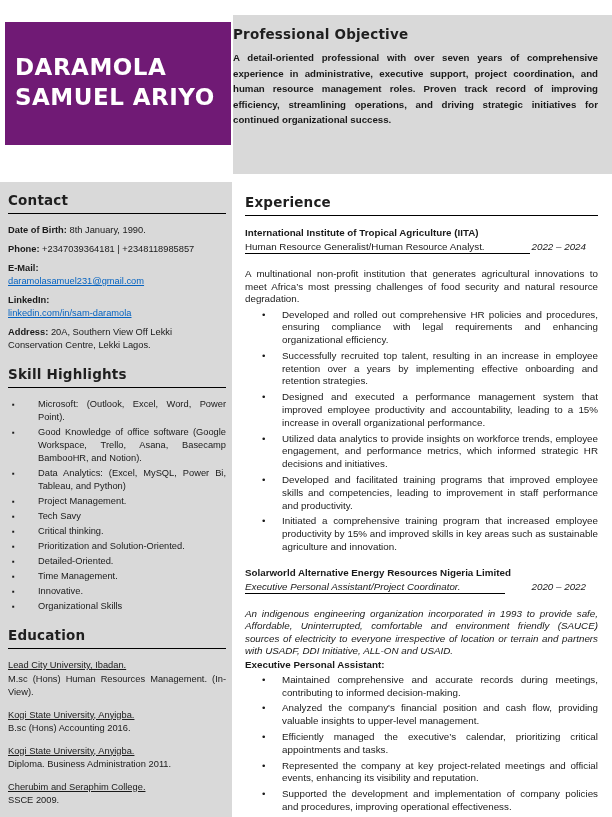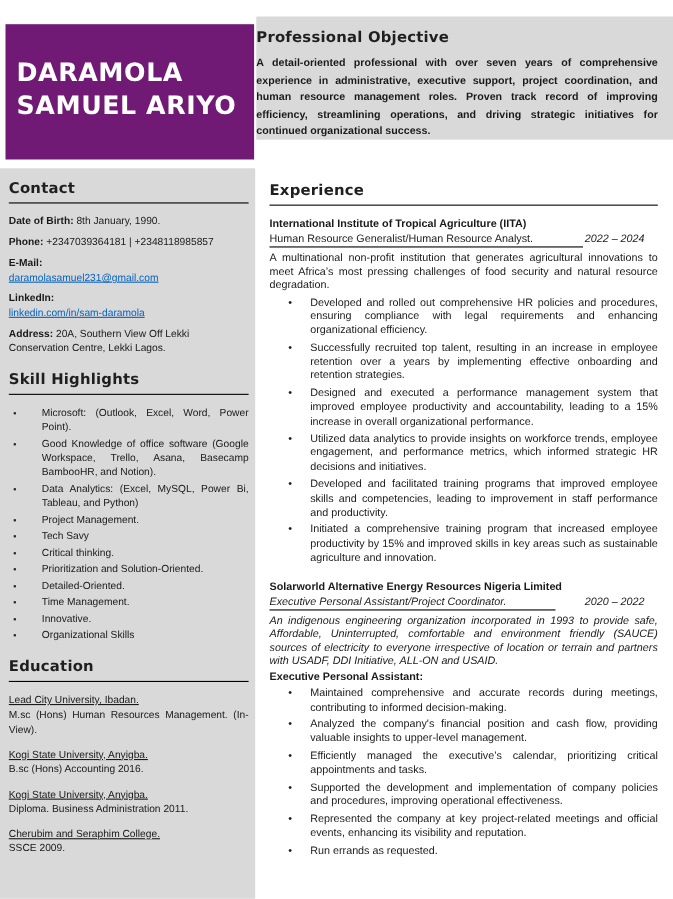--- a/index.html
+++ b/index.html
@@ -26,21 +26,21 @@
     font-family: "DejaVu Sans", sans-serif;
     font-weight: bold;
     font-size: 23px;
     line-height: 30px;
     letter-spacing: 0.5px;
     white-space: nowrap;
   }
   .objective-box {
     flex: 1;
     margin: 15px 0 0 2px;
-    height: 112px;
+    height: 159px;
     background: #d9d9d9;
     padding: 11px 14px 0 0;
   }
   .section-title {
     font-family: "DejaVu Sans", sans-serif;
     font-weight: bold;
     font-size: 13.5px;
     color: #1f1f1f;
     letter-spacing: 0.2px;
   }
@@ -106,21 +106,21 @@
     line-height: 13px; margin-top: 1px;
   }
   .role {
     font-size: 9.8px;
     border-bottom: 1px solid #000;
     padding-right: 45px;
     display: inline-block;
   }
   .role.italic { font-style: italic; }
   .dates { font-size: 9.8px; font-style: italic; margin-right: 12px; white-space: nowrap; }
-  .job-desc { font-size: 9.8px; line-height: 12.5px; text-align: justify; margin-top: 4px; }
+  .job-desc { font-size: 9.8px; line-height: 12.5px; text-align: justify; margin-top: 14px; }
   .job-desc.italic { font-style: italic; }
   .sub-heading { font-size: 9.8px; font-weight: bold; line-height: 13px; }
   ul.job-bullets { list-style: none; margin-top: 3px; }
   ul.job-bullets li {
     position: relative;
     padding-left: 37px;
     font-size: 9.8px; line-height: 12.8px;
     text-align: justify;
     margin-bottom: 3px;
   }
@@ -235,21 +235,21 @@
         <div class="role-line">
           <span class="role italic">Executive Personal Assistant/Project Coordinator.</span>
           <span class="dates">2020 – 2022</span>
         </div>
         <p class="job-desc italic">An indigenous engineering organization incorporated in 1993 to provide safe, Affordable, Uninterrupted, comfortable and environment friendly (SAUCE) sources of electricity to everyone irrespective of location or terrain and partners with USADF, DDI Initiative, ALL-ON and USAID.</p>
         <div class="sub-heading">Executive Personal Assistant:</div>
         <ul class="job-bullets">
           <li>Maintained comprehensive and accurate records during meetings, contributing to informed decision-making.</li>
           <li>Analyzed the company's financial position and cash flow, providing valuable insights to upper-level management.</li>
           <li>Efficiently managed the executive’s calendar, prioritizing critical appointments and tasks.</li>
+          <li>Represented the company at key project-related meetings and official events, enhancing its visibility and reputation.</li>
           <li>Supported the development and implementation of company policies and procedures, improving operational effectiveness.</li>
-          <li>Represented the company at key project-related meetings and official events, enhancing its visibility and reputation.</li>
           <li>Run errands as requested.</li>
         </ul>
       </div>
 
     </div>
   </div>
 </div>
 
 </body></html>

